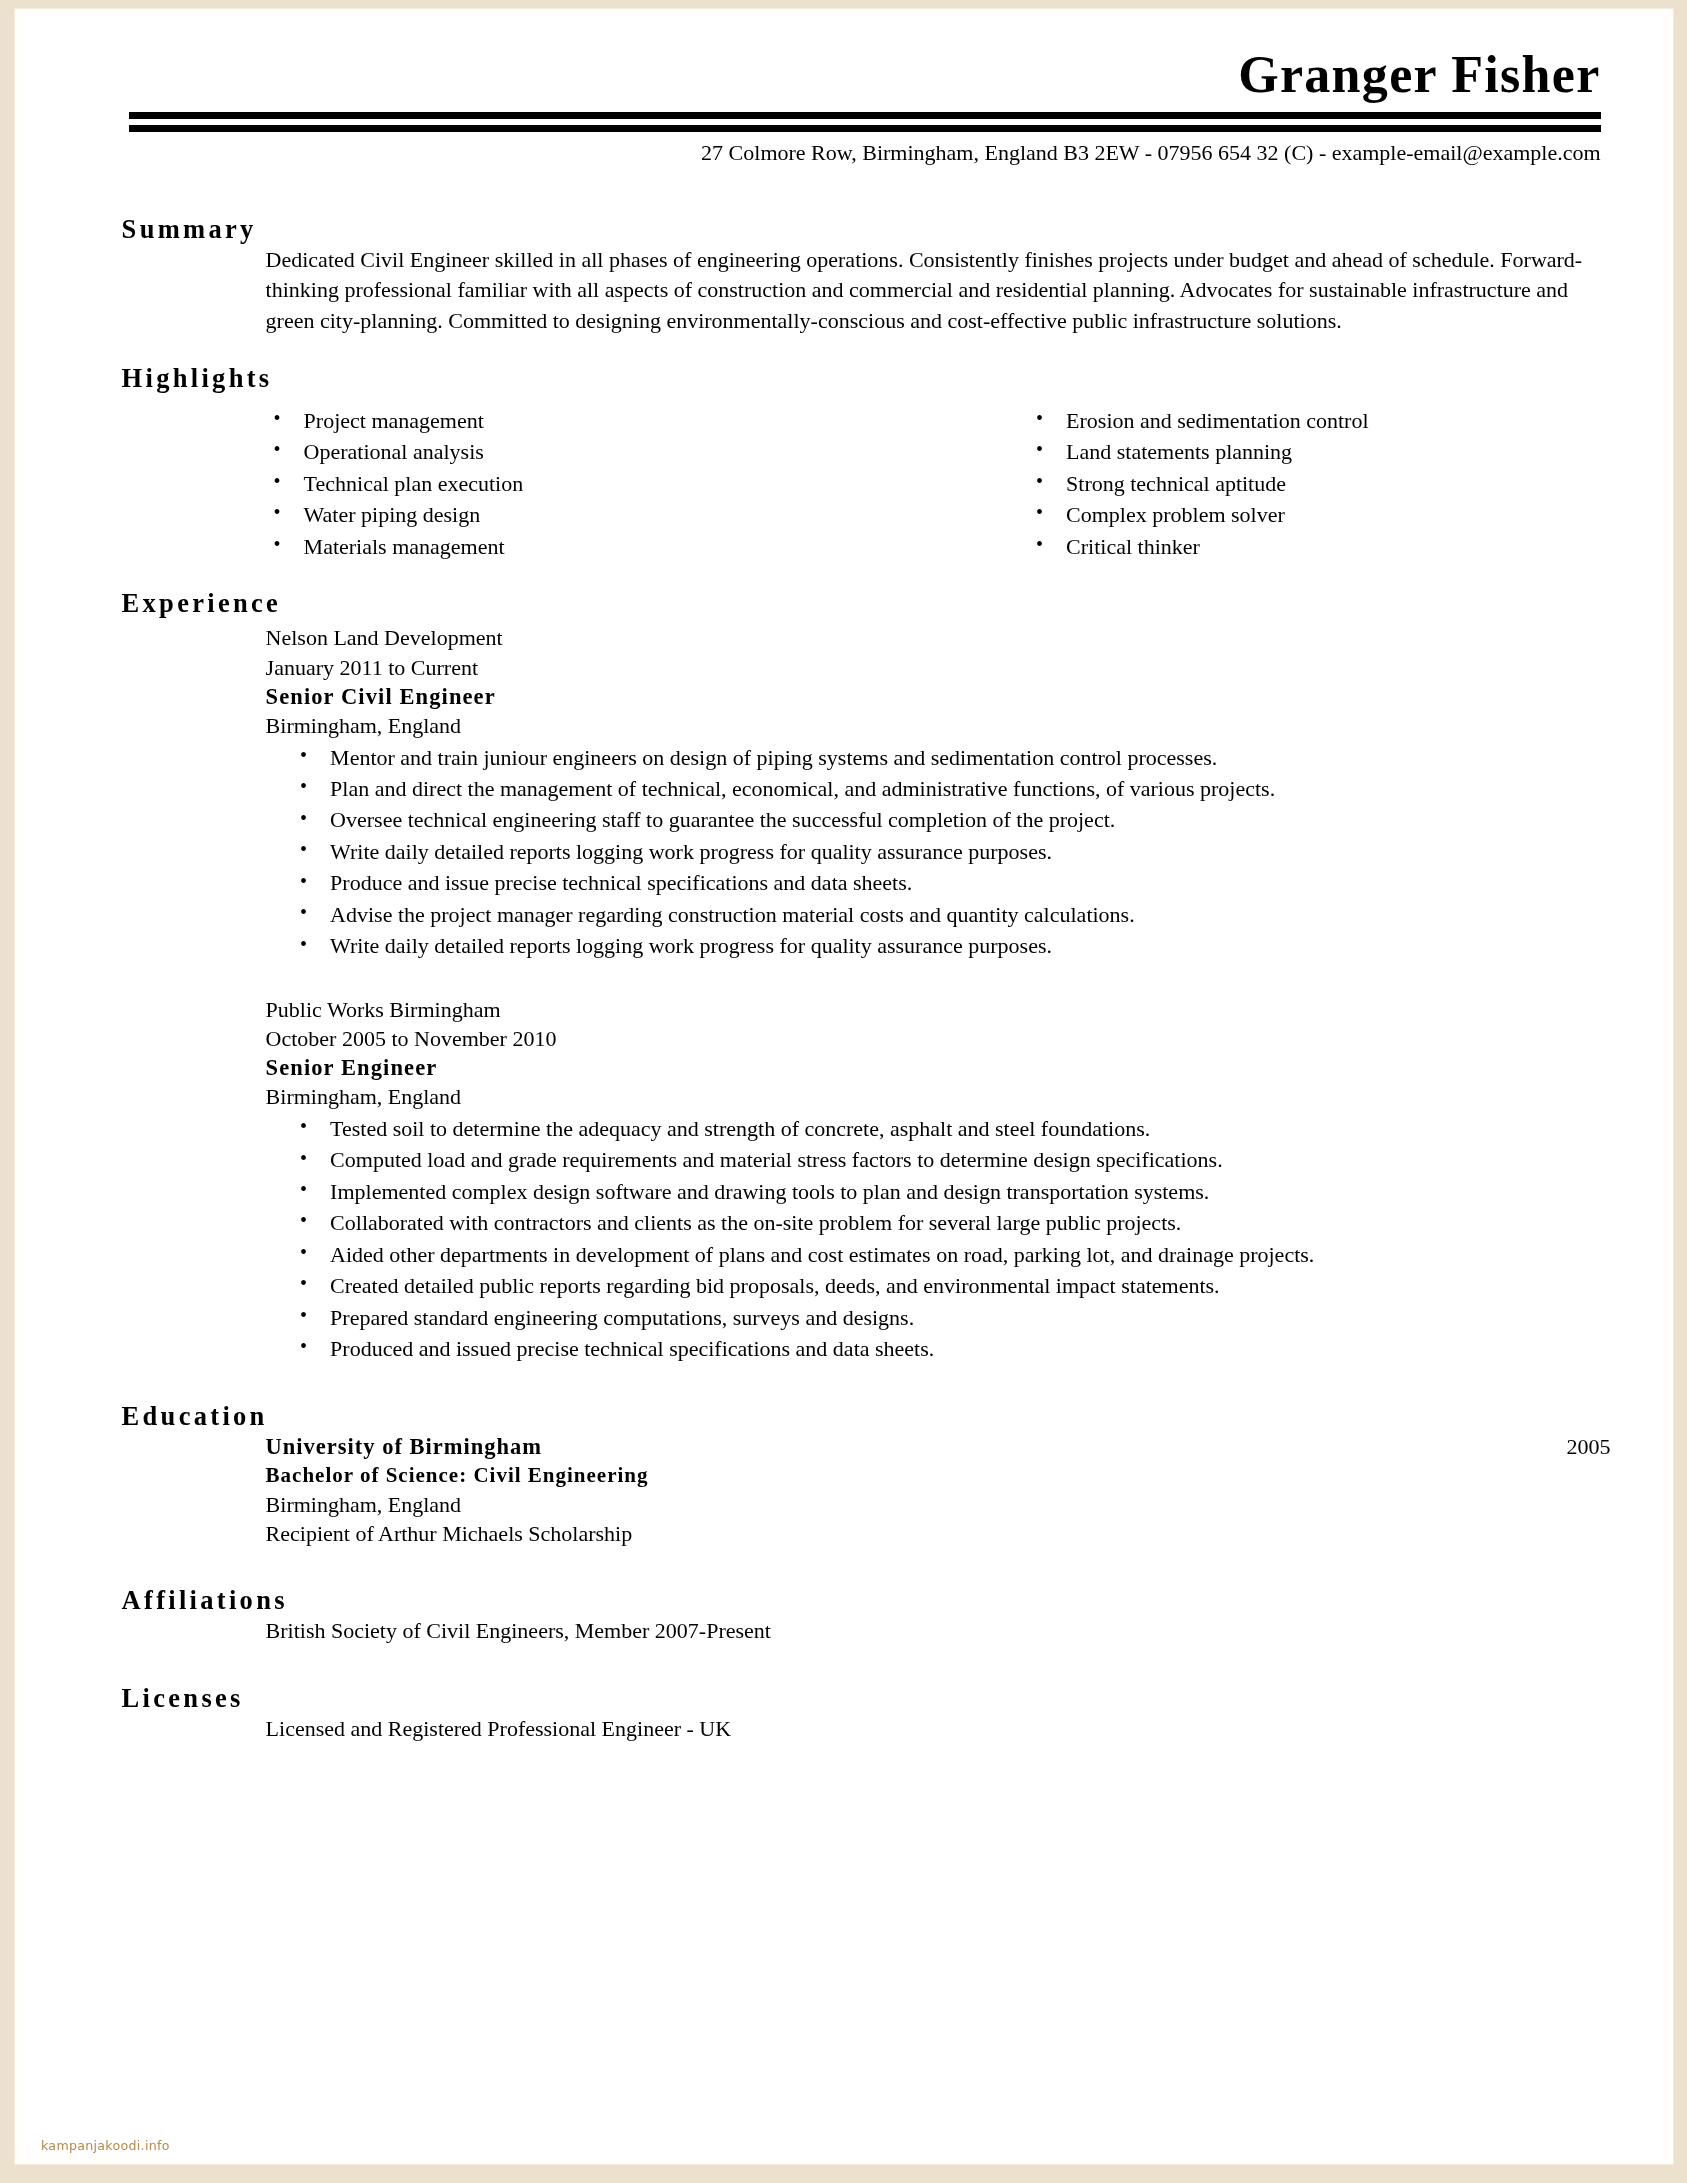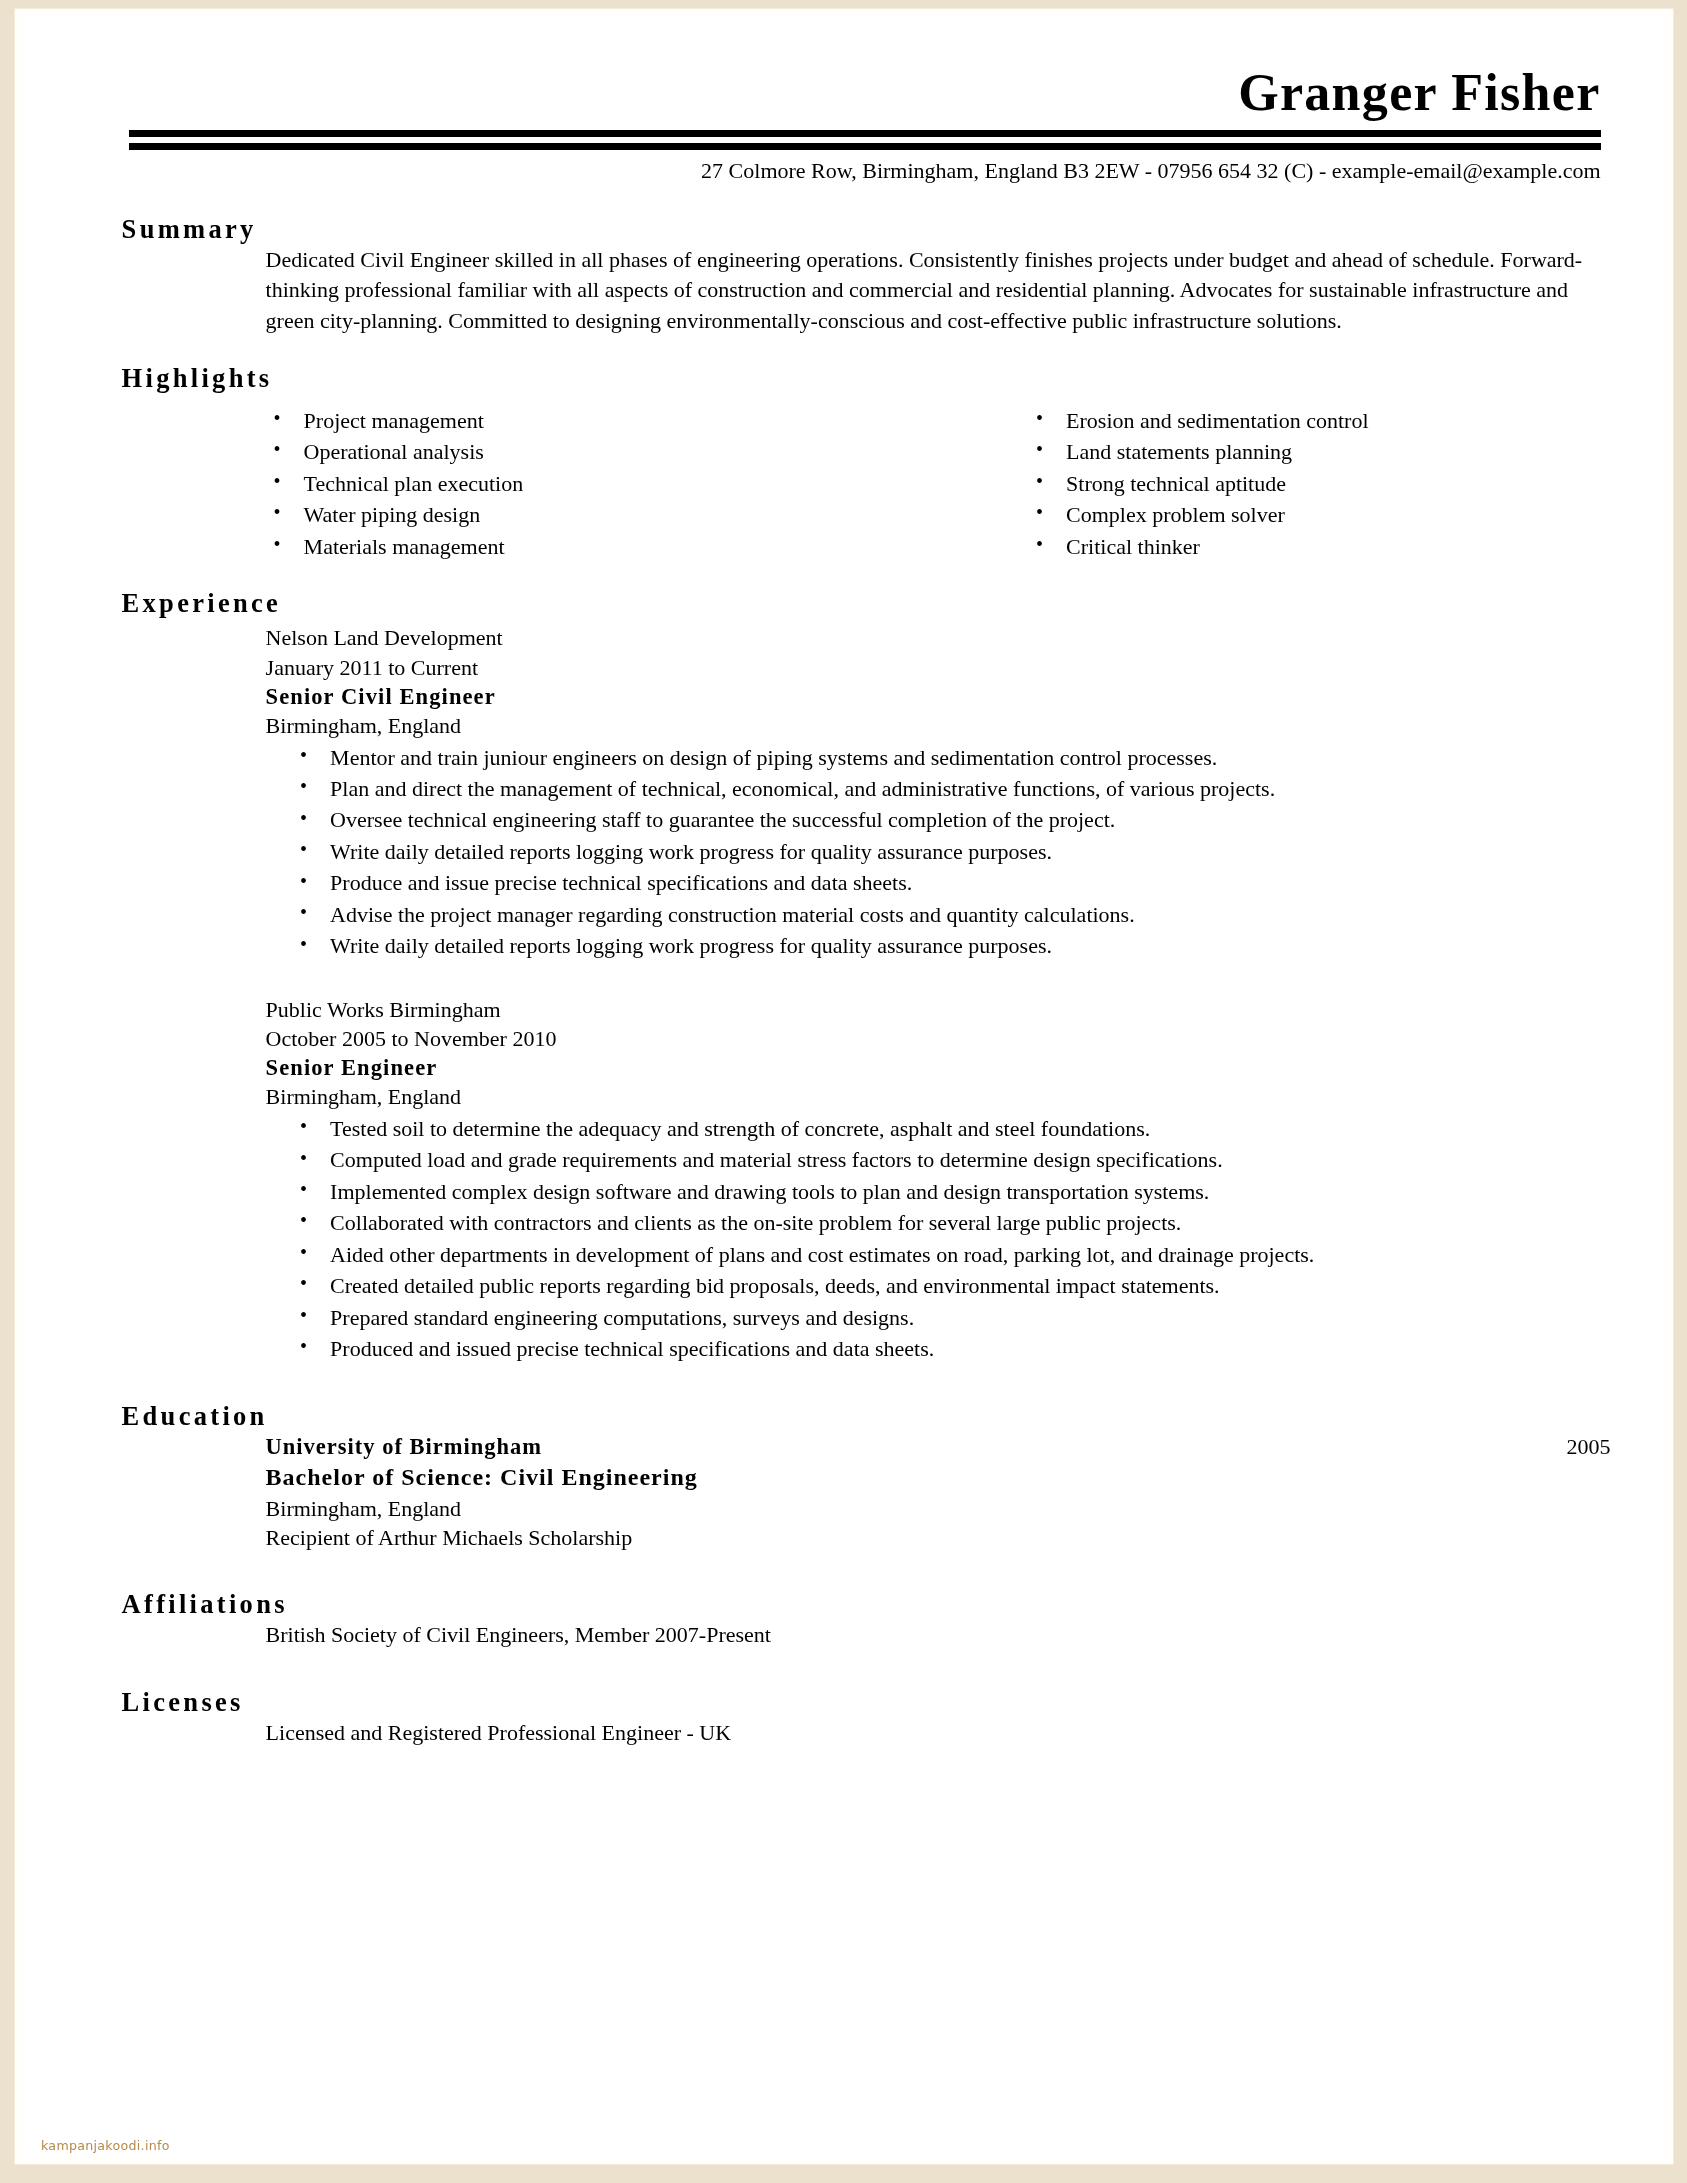--- a/index.html
+++ b/index.html
@@ -35,21 +35,21 @@
     top: 6.6px;
     width: 1642px;
     height: 2142px;
     background: #ffffff;
   }
 
   
   .header {
     position: absolute;
     left: 106px;
-    top: 50px;
+    top: 32px;
     width: 1472px;
     font-family: Liberation Serif, serif;
   }
   .cand-name {
     text-align: right;
     font-size: 52px;
     font-weight: bold;
     letter-spacing: 1.3px;
     line-height: 1.05;
     color: #000;
@@ -192,21 +192,21 @@
     letter-spacing: 1px;
     line-height: 1.32;
     color: #000;
   }
   .edu-year {
     font-size: 22px;
     line-height: 1.32;
     color: #000;
   }
   .edu-degree {
-    font-size: 24px;
+    font-size: 21px;
     font-weight: bold;
     letter-spacing: 1px;
     line-height: 1.32;
     color: #000;
   }
   .edu-line {
     font-size: 22px;
     line-height: 1.32;
     color: #000;
   }

